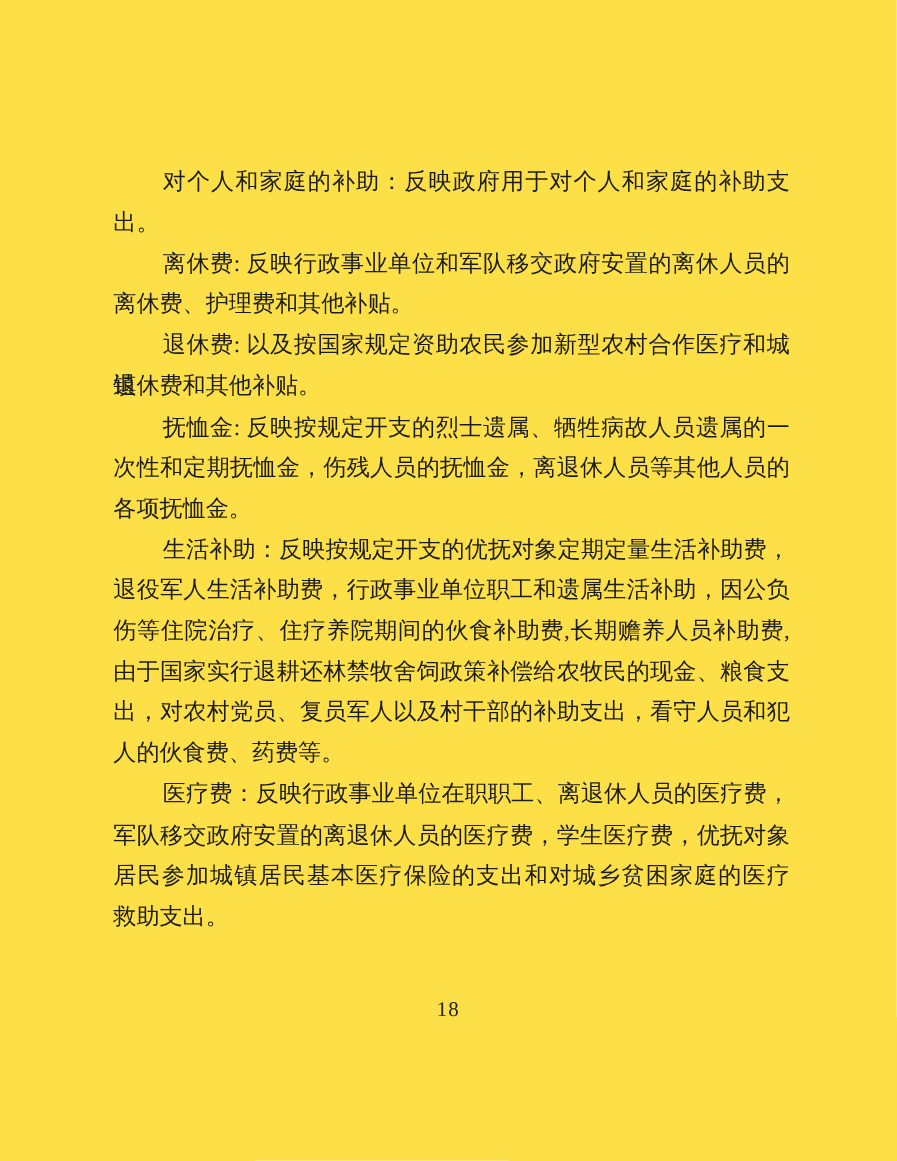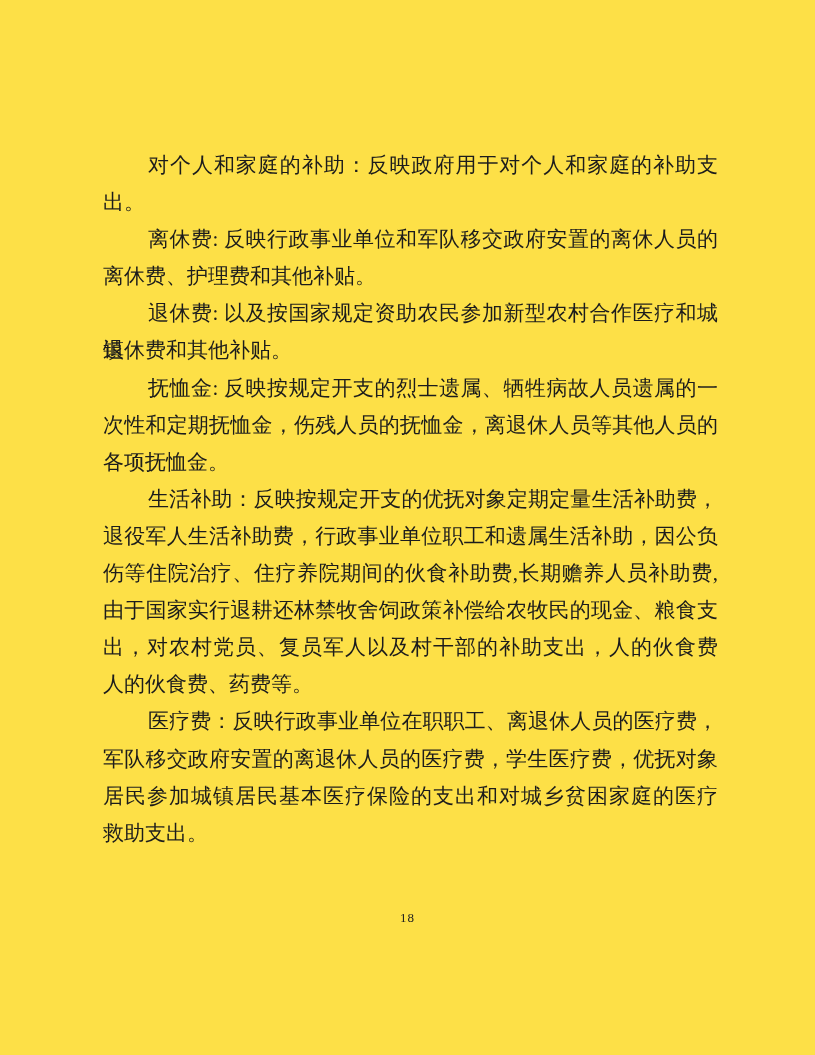--- a/index.html
+++ b/index.html
@@ -50,21 +50,21 @@
     text-align-last: left;
   }
   .page-footer {
     position: absolute;
     top: 908px;
     left: 0;
     width: 100%;
     text-align: center;
   }
   .page-number {
-    font-size: 13px;
+    font-size: 19px;
     letter-spacing: 1px;
     color: #222222;
     text-align: center;
   }
 </style>
 </head>
 <body>
 
 <div class="page">
 
@@ -89,21 +89,21 @@
       <span class="line first justify">抚恤金: 反映按规定开支的烈士遗属、牺牲病故人员遗属的一</span>
       <span class="line justify">次性和定期抚恤金，伤残人员的抚恤金，离退休人员等其他人员的</span>
       <span class="line last">各项抚恤金。</span>
     </p>
 
     <p class="para">
       <span class="line first justify">生活补助：反映按规定开支的优抚对象定期定量生活补助费，</span>
       <span class="line justify">退役军人生活补助费，行政事业单位职工和遗属生活补助，因公负</span>
       <span class="line justify">伤等住院治疗、住疗养院期间的伙食补助费,长期赡养人员补助费,</span>
       <span class="line justify">由于国家实行退耕还林禁牧舍饲政策补偿给农牧民的现金、粮食支</span>
-      <span class="line justify">出，对农村党员、复员军人以及村干部的补助支出，人的伙食费</span>
+      <span class="line justify">出，对农村党员、复员军人以及村干部的补助支出，看守人员和犯</span>
       <span class="line last">人的伙食费、药费等。</span>
     </p>
 
     <p class="para">
       <span class="line first justify">医疗费：反映行政事业单位在职职工、离退休人员的医疗费，</span>
       <span class="line justify">军队移交政府安置的离退休人员的医疗费，学生医疗费，优抚对象</span>
       <span class="line justify">居民参加城镇居民基本医疗保险的支出和对城乡贫困家庭的医疗</span>
       <span class="line last">救助支出。</span>
     </p>
 

